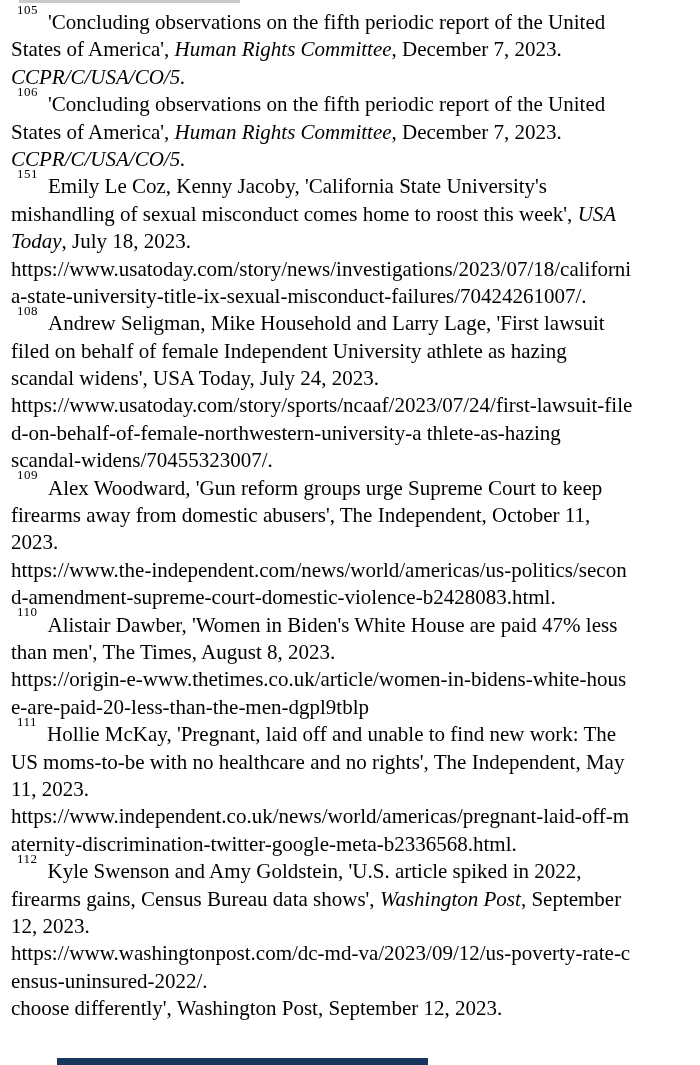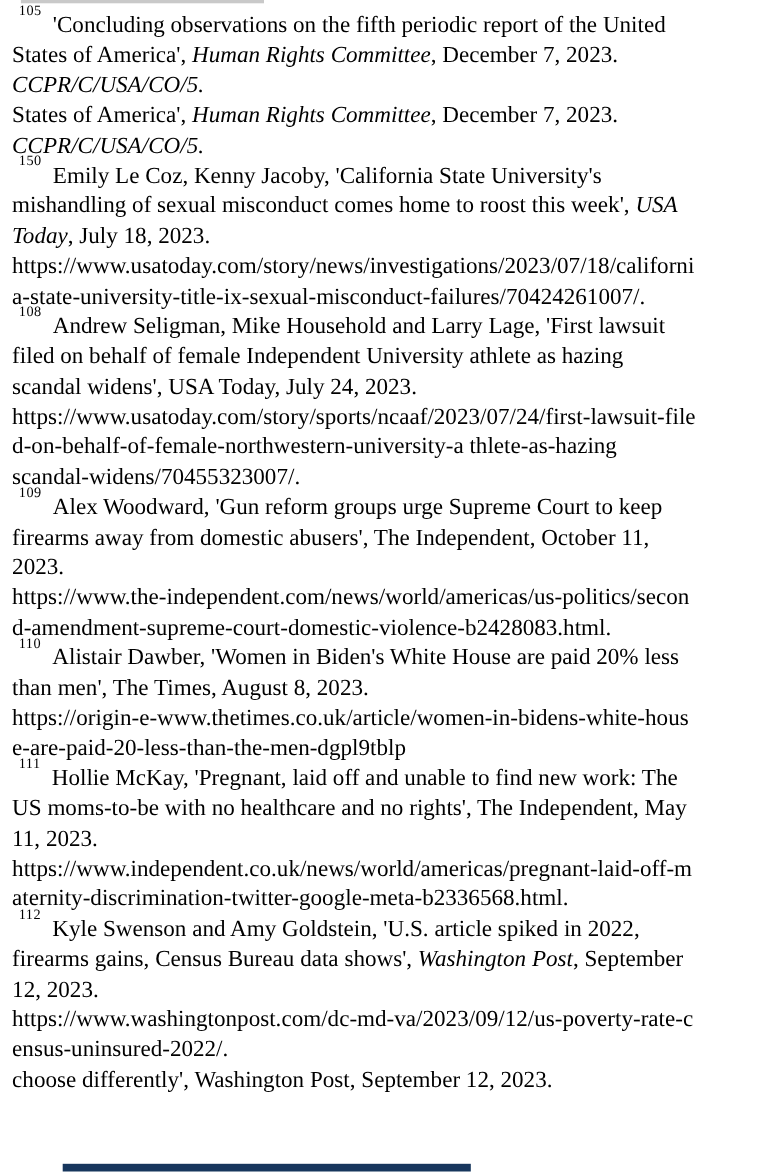--- a/index.html
+++ b/index.html
@@ -43,25 +43,26 @@
 
 <div class="top-partial-line"></div>
 
 <div class="content">
     <div class="footnote">
       <div class="line first"><sup class="fn-num">105</sup><span>'Concluding observations on the fifth periodic report of the United</span></div>
       <div class="line"><span>States of America', </span><span class="it">Human Rights Committee</span><span>, December 7, 2023.</span></div>
       <div class="line"><span class="it">CCPR/C/USA/CO/5.</span></div>
     </div>
     <div class="footnote">
+      <div class="line first"><sup class="fn-num">106</sup><span>'Concluding observations on the fifth periodic report of the United</span></div>
       <div class="line"><span>States of America', </span><span class="it">Human Rights Committee</span><span>, December 7, 2023.</span></div>
       <div class="line"><span class="it">CCPR/C/USA/CO/5.</span></div>
     </div>
     <div class="footnote">
-      <div class="line first"><sup class="fn-num">150</sup><span>Emily Le Coz, Kenny Jacoby, 'California State University's</span></div>
+      <div class="line first"><sup class="fn-num">151</sup><span>Emily Le Coz, Kenny Jacoby, 'California State University's</span></div>
       <div class="line"><span>mishandling of sexual misconduct comes home to roost this week', </span><span class="it">USA</span></div>
       <div class="line"><span class="it">Today</span><span>, July 18, 2023.</span></div>
       <div class="line"><span>https://www.usatoday.com/story/news/investigations/2023/07/18/californi</span></div>
       <div class="line"><span>a-state-university-title-ix-sexual-misconduct-failures/70424261007/.</span></div>
     </div>
     <div class="footnote">
       <div class="line first"><sup class="fn-num">108</sup><span>Andrew Seligman, Mike Household and Larry Lage, 'First lawsuit</span></div>
       <div class="line"><span>filed on behalf of female Independent University athlete as hazing</span></div>
       <div class="line"><span>scandal widens', USA Today, July 24, 2023.</span></div>
       <div class="line"><span>https://www.usatoday.com/story/sports/ncaaf/2023/07/24/first-lawsuit-file</span></div>
@@ -69,21 +70,21 @@
       <div class="line"><span>scandal-widens/70455323007/.</span></div>
     </div>
     <div class="footnote">
       <div class="line first"><sup class="fn-num">109</sup><span>Alex Woodward, 'Gun reform groups urge Supreme Court to keep</span></div>
       <div class="line"><span>firearms away from domestic abusers', The Independent, October 11,</span></div>
       <div class="line"><span>2023.</span></div>
       <div class="line"><span>https://www.the-independent.com/news/world/americas/us-politics/secon</span></div>
       <div class="line"><span>d-amendment-supreme-court-domestic-violence-b2428083.html.</span></div>
     </div>
     <div class="footnote">
-      <div class="line first"><sup class="fn-num">110</sup><span>Alistair Dawber, 'Women in Biden's White House are paid 20% less</span></div>
+      <div class="line first"><sup class="fn-num">110</sup><span>Alistair Dawber, 'Women in Biden's White House are paid 47% less</span></div>
       <div class="line"><span>than men', The Times, August 8, 2023.</span></div>
       <div class="line"><span>https://origin-e-www.thetimes.co.uk/article/women-in-bidens-white-hous</span></div>
       <div class="line"><span>e-are-paid-20-less-than-the-men-dgpl9tblp</span></div>
     </div>
     <div class="footnote">
       <div class="line first"><sup class="fn-num">111</sup><span>Hollie McKay, 'Pregnant, laid off and unable to find new work: The</span></div>
       <div class="line"><span>US moms-to-be with no healthcare and no rights', The Independent, May</span></div>
       <div class="line"><span>11, 2023.</span></div>
       <div class="line"><span>https://www.independent.co.uk/news/world/americas/pregnant-laid-off-m</span></div>
       <div class="line"><span>aternity-discrimination-twitter-google-meta-b2336568.html.</span></div>

